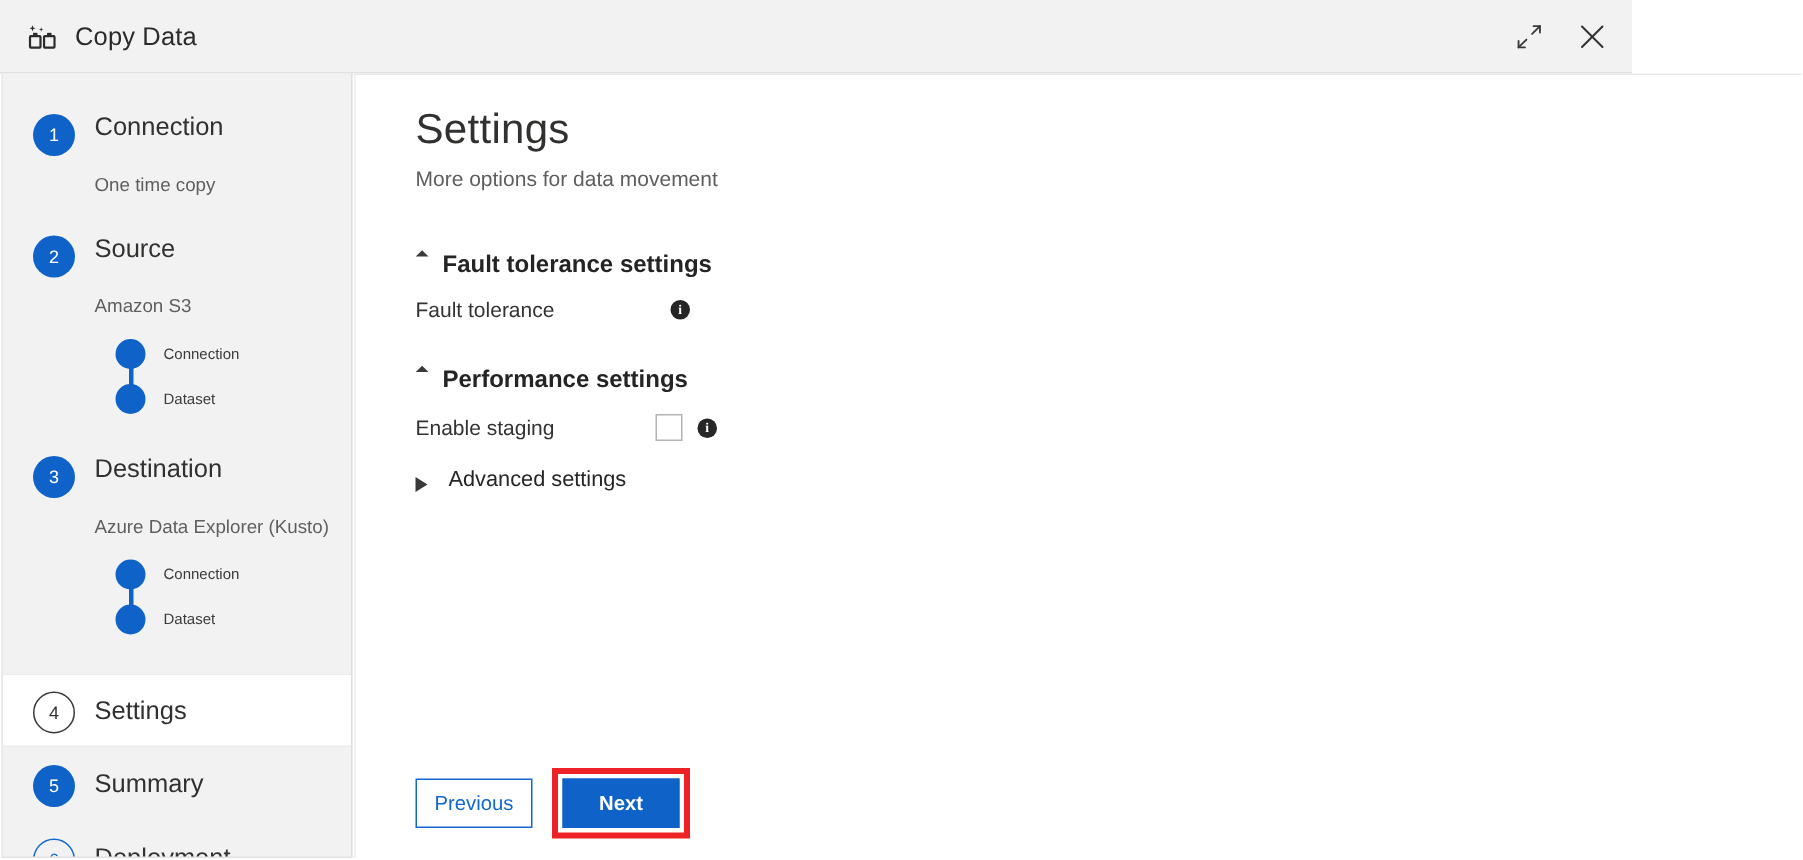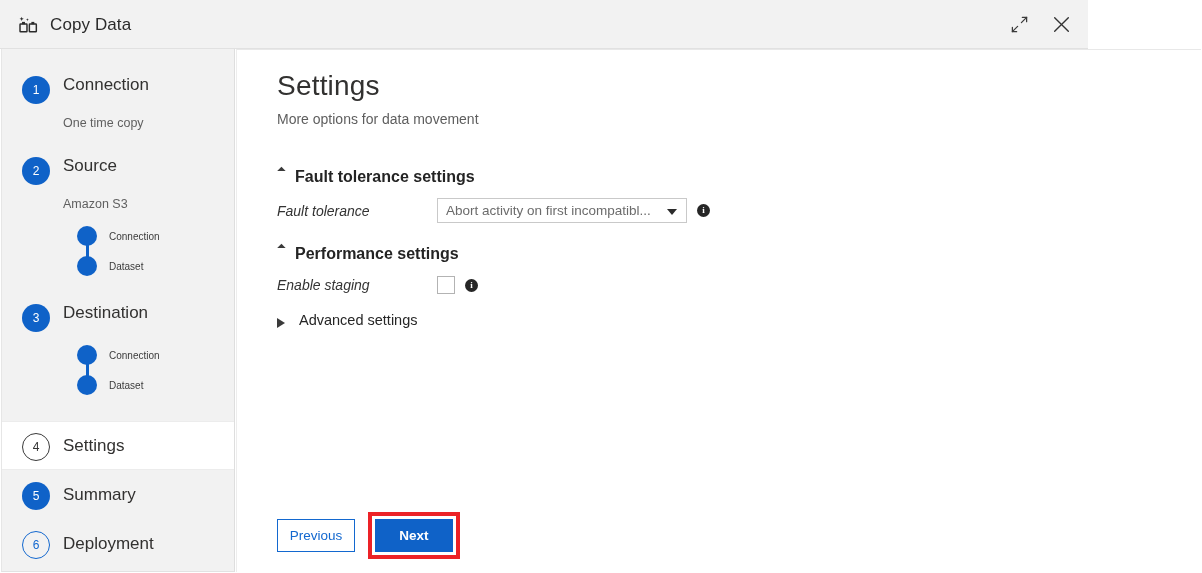--- a/index.html
+++ b/index.html
@@ -222,21 +222,20 @@
   .field-row {
     position: absolute;
     left: 40px;
     display: flex;
     align-items: center;
   }
   .field-label {
     width: 160px;
     font-size: 14px;
     color: #333333;
-    font-style: italic;
   }
   .combo {
     position: relative;
     width: 250px;
     height: 25px;
     border: 1px solid #c9c9c9;
     background: #ffffff;
     display: flex;
     align-items: center;
     padding: 0 26px 0 8px;
@@ -401,20 +400,21 @@
           <span class="substep-label">Dataset</span>
         </div>
       </div>
     </div>
 
     <div class="step" style="margin-top:21px;">
       <div class="step-head">
         <div class="bubble filled">3</div>
         <div class="step-labels">
           <div class="step-title">Destination</div>
+          <div class="step-sub">Azure Data Explorer (Kusto)</div>
         </div>
       </div>
       <div class="substeps">
         <div class="connector"></div>
         <div class="substep">
           <span class="dot"></span>
           <span class="substep-label">Connection</span>
         </div>
         <div class="substep">
           <span class="dot"></span>
@@ -447,24 +447,20 @@
 
     <div class="section" style="top:118px;">
       <div class="section-header">
         <span class="tri-down"></span>
         <span class="section-title">Fault tolerance settings</span>
       </div>
     </div>
 
     <div class="field-row" style="top:148px;">
       <span class="field-label">Fault tolerance</span>
-      <div class="combo">
-        <span class="combo-text">Abort activity on first incompatibl...</span>
-        <span class="combo-caret"></span>
-      </div>
       <span class="info-icon">i</span>
     </div>
 
     <div class="section" style="top:195px;">
       <div class="section-header">
         <span class="tri-down"></span>
         <span class="section-title">Performance settings</span>
       </div>
     </div>
 

